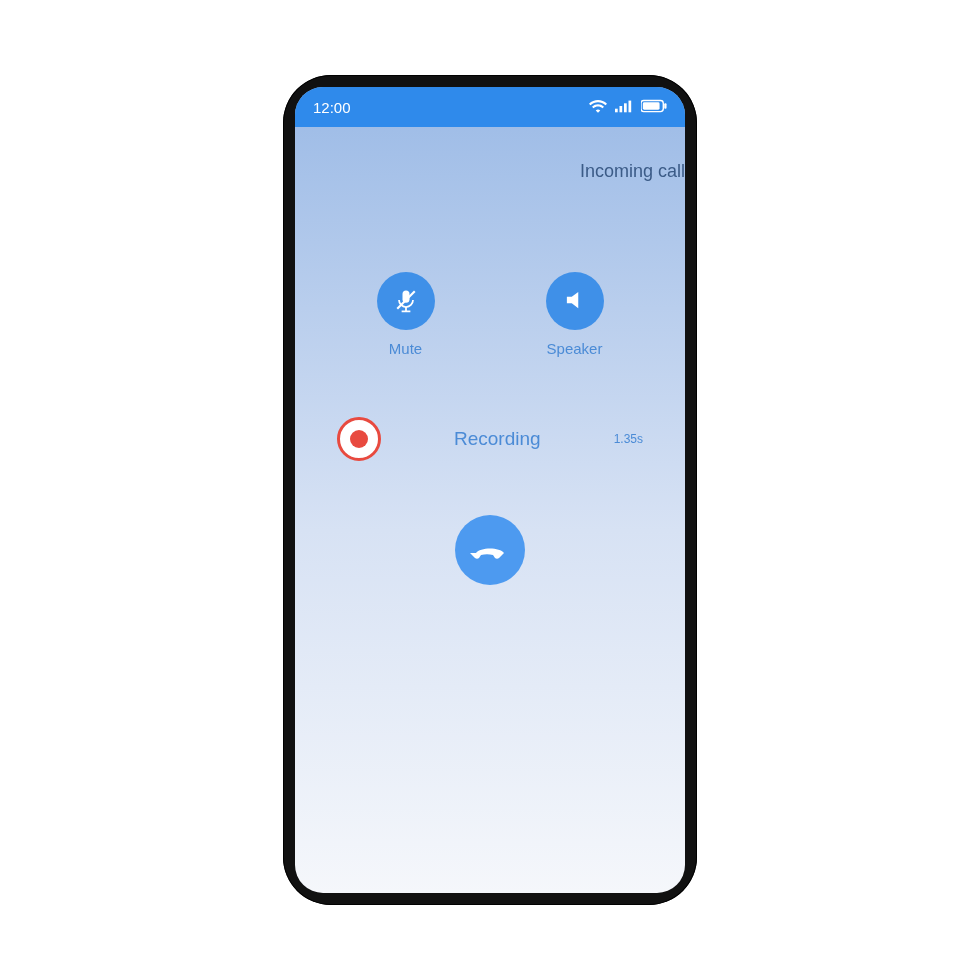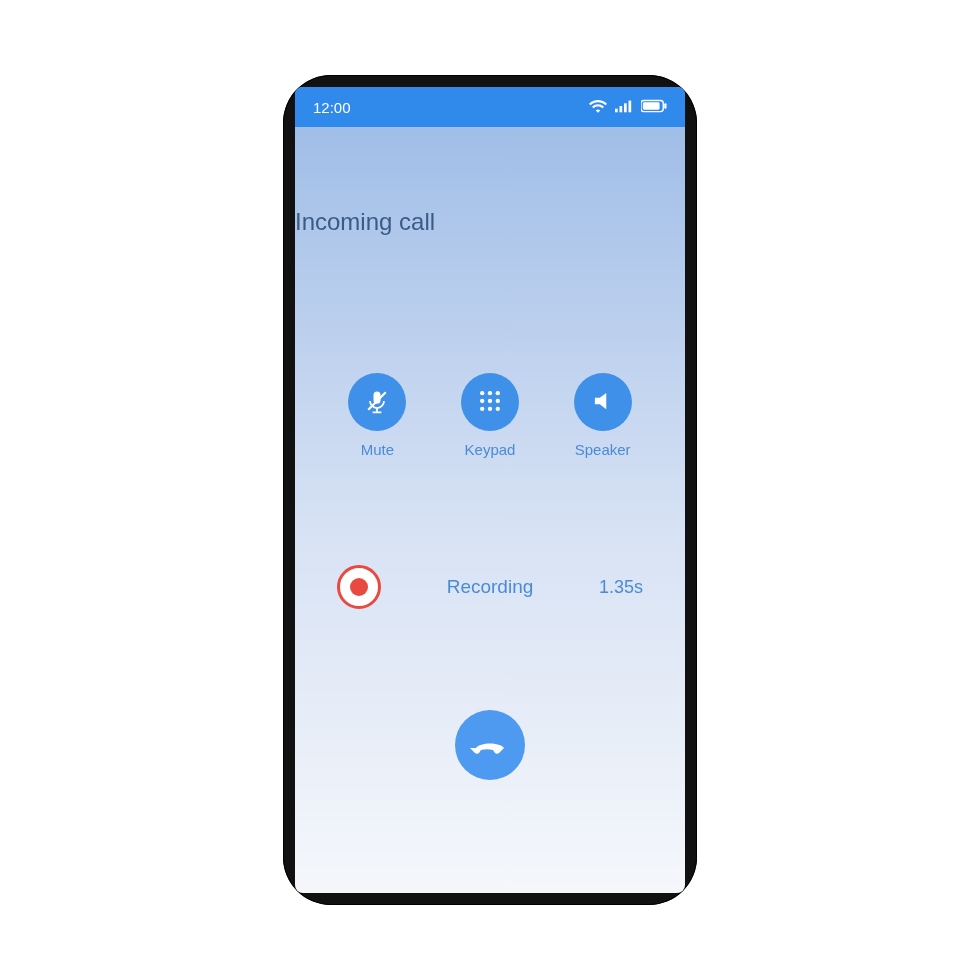--- a/index.html
+++ b/index.html
@@ -15,43 +15,42 @@
     width: 414px;
     height: 830px;
     background: #111;
     border-radius: 48px;
     padding: 12px;
     box-shadow: 0 0 0 1px #000 inset;
   }
   .phone-screen {
     width: 100%;
     height: 100%;
-    border-radius: 8px;
+    border-radius: 28px;
     overflow: hidden;
     background: linear-gradient(to bottom, #9bbae6 0%, #d7e2f4 55%, #f5f7fb 100%);
     display: flex;
     flex-direction: column;
-    gap: 47px;
   }
   .status-bar {
     height: 40px;
     background: #2f8aeb;
     color: #fff;
     display: flex;
     align-items: center;
     justify-content: space-between;
     padding: 0 18px;
     font-size: 15px;
     font-weight: 500;
   }
   .status-right { display: flex; align-items: center; gap: 8px; }
   .title-area {
-    text-align: left;
+    text-align: right;
     color: #3b5b87;
-    font-size: 24px;
+    font-size: 18px;
     padding-top: 34px;
   }
   .avatar-area {
     display: flex;
     flex-direction: column;
     align-items: center;
     padding-top: 64px;
   }
   .avatar-circle {
     width: 82px;
@@ -119,21 +118,21 @@
     width: 18px;
     height: 18px;
     border-radius: 50%;
     background: #e84a3f;
   }
   .recording-label {
     font-size: 19px;
     color: #4b8bd6;
   }
   .recording-time {
-    font-size: 18px;
+    font-size: 12px;
     color: #4b8bd6;
   }
   .end-call-area {
     display: flex;
     justify-content: center;
     margin-top: 54px;
   }
   .end-call-btn {
     width: 70px;
     height: 70px;
@@ -190,38 +189,20 @@
               <path d="M8 16c0 4.4 3.6 8 8 8s8-3.6 8-8" stroke="#fff" stroke-width="2" fill="none"></path>
               <line x1="16" y1="24" x2="16" y2="29" stroke="#fff" stroke-width="2"></line>
               <line x1="11" y1="29" x2="21" y2="29" stroke="#fff" stroke-width="2"></line>
               <line x1="6" y1="26" x2="26" y2="6" stroke="#fff" stroke-width="2.5"></line>
             </svg>
           </span>
         </button>
         <span class="control-label">Mute</span>
       </div>
 
-      <div class="control">
-        <button class="control-btn">
-          <span>
-            <svg width="26" height="26" viewBox="0 0 30 30">
-              <circle cx="6" cy="6" r="2.5" fill="#fff"></circle>
-              <circle cx="15" cy="6" r="2.5" fill="#fff"></circle>
-              <circle cx="24" cy="6" r="2.5" fill="#fff"></circle>
-              <circle cx="6" cy="15" r="2.5" fill="#fff"></circle>
-              <circle cx="15" cy="15" r="2.5" fill="#fff"></circle>
-              <circle cx="24" cy="15" r="2.5" fill="#fff"></circle>
-              <circle cx="6" cy="24" r="2.5" fill="#fff"></circle>
-              <circle cx="15" cy="24" r="2.5" fill="#fff"></circle>
-              <circle cx="24" cy="24" r="2.5" fill="#fff"></circle>
-            </svg>
-          </span>
-        </button>
-        <span class="control-label">Keypad</span>
-      </div>
 
       <div class="control">
         <button class="control-btn">
           <span>
             <svg width="26" height="26" viewBox="0 0 32 32">
               <path d="M6 12v8h6l8 6V6l-8 6H6z" fill="#fff"></path>
             </svg>
           </span>
         </button>
         <span class="control-label">Speaker</span>

